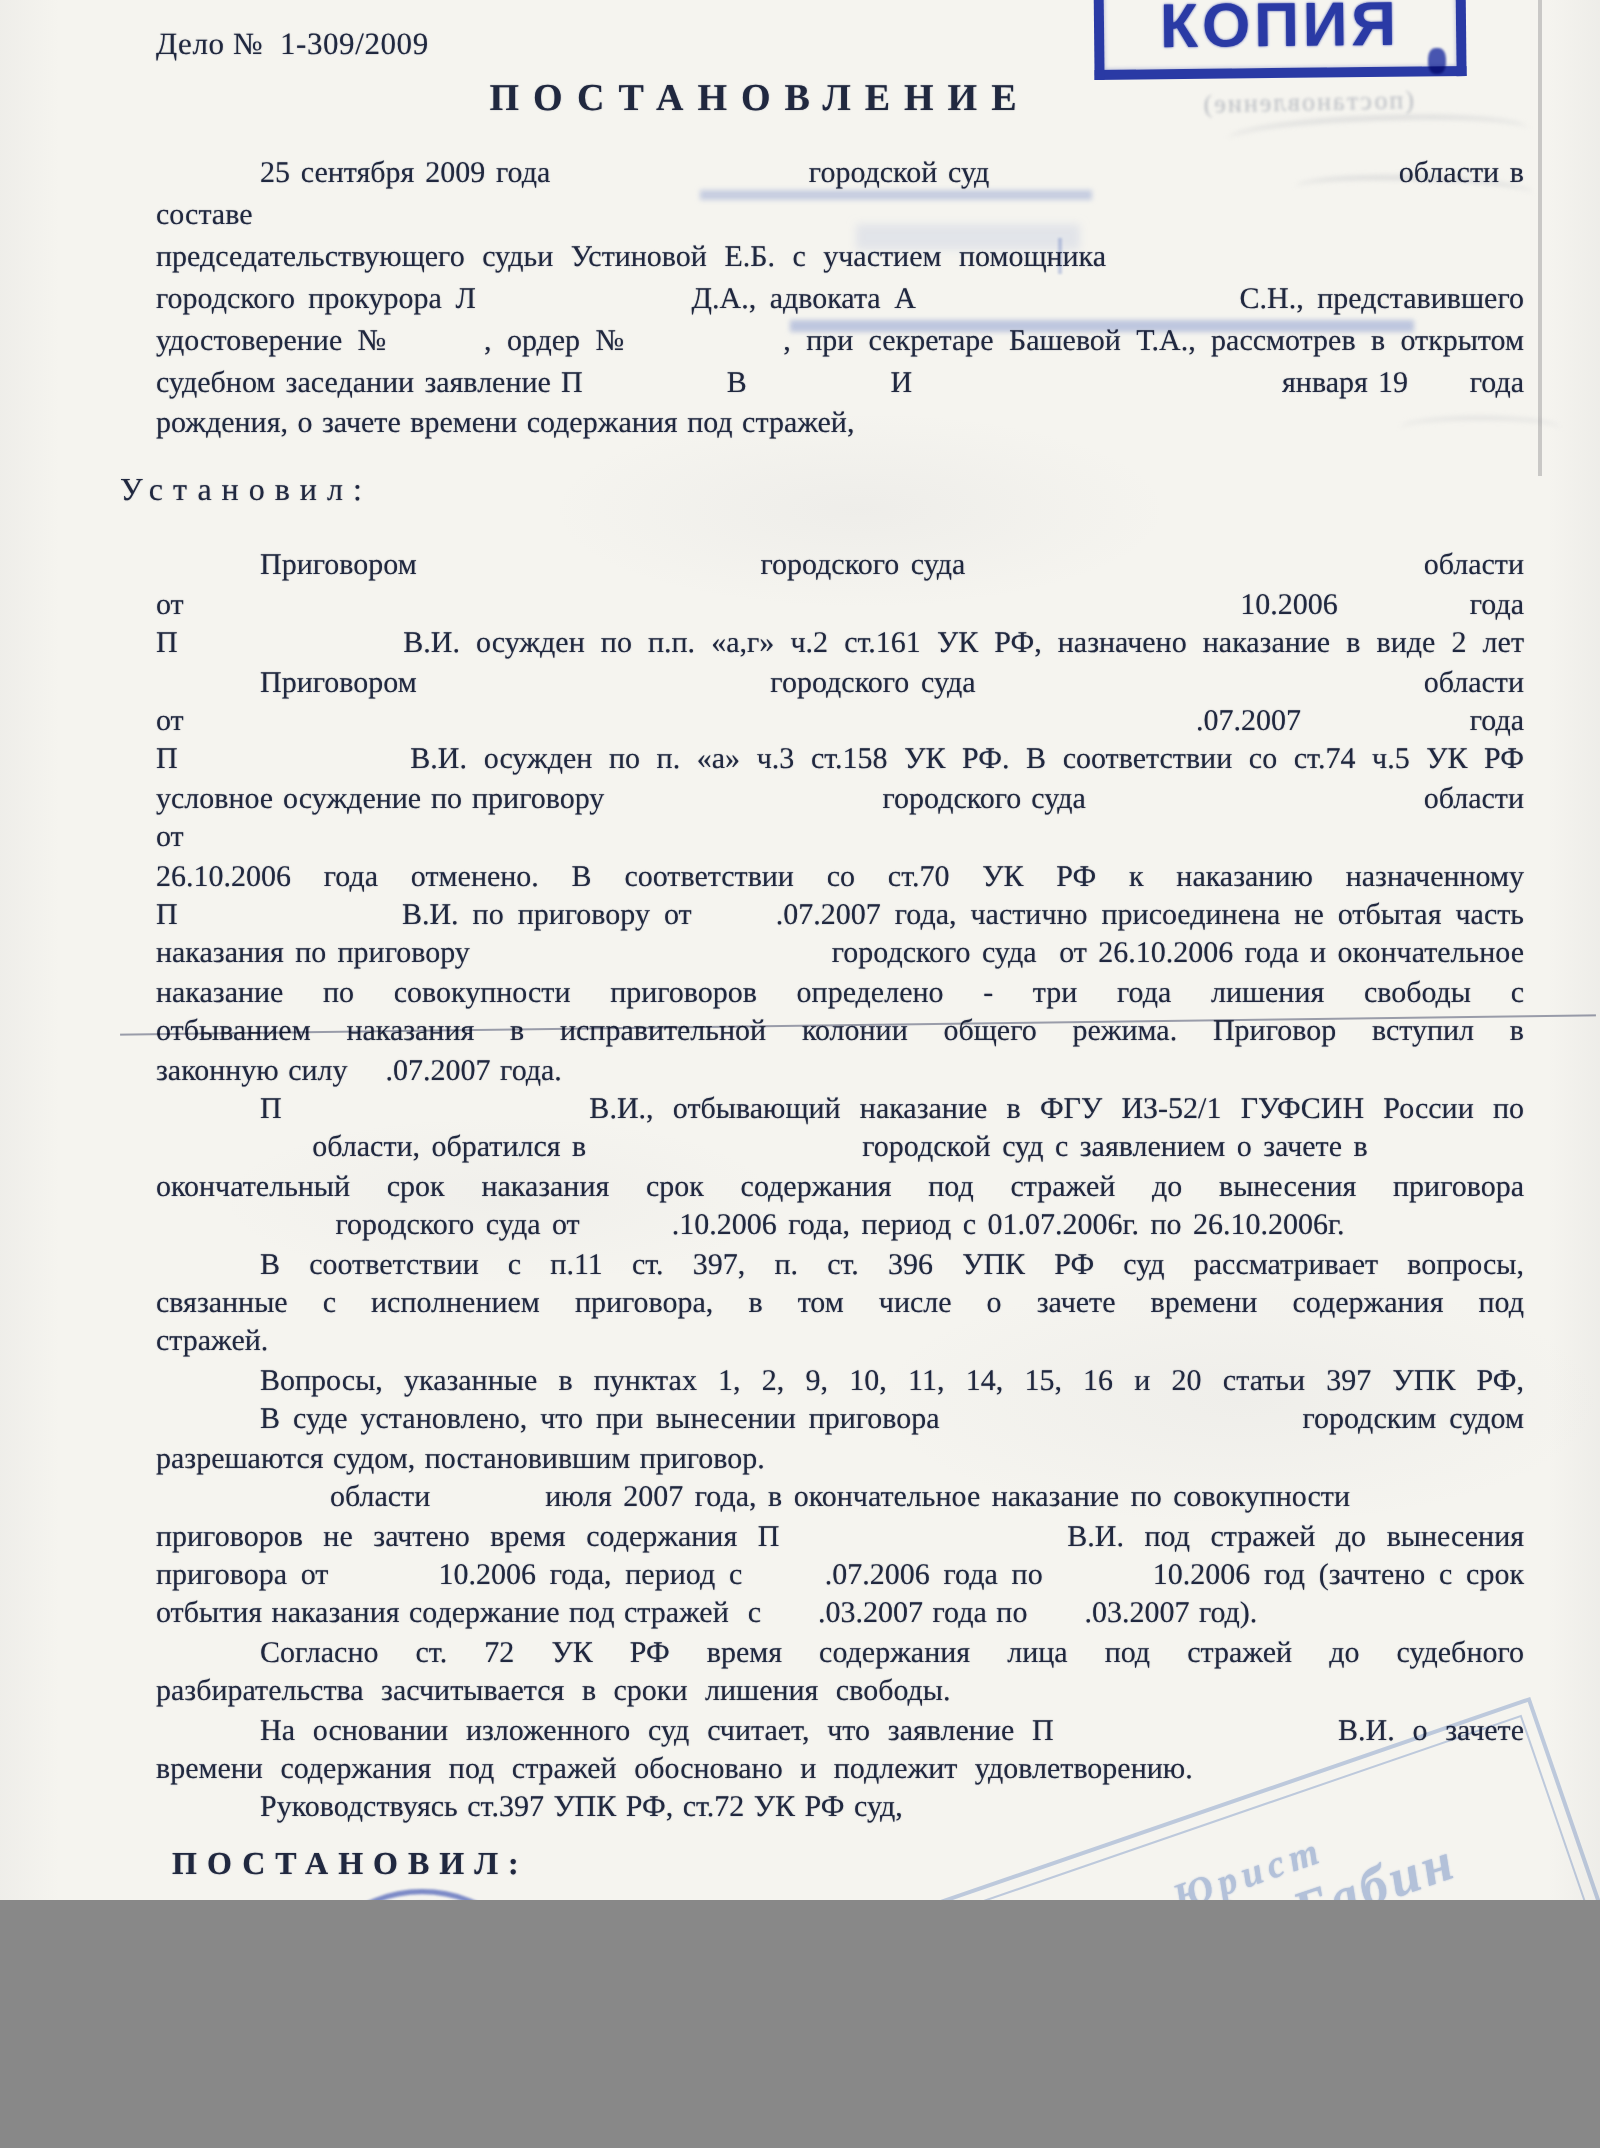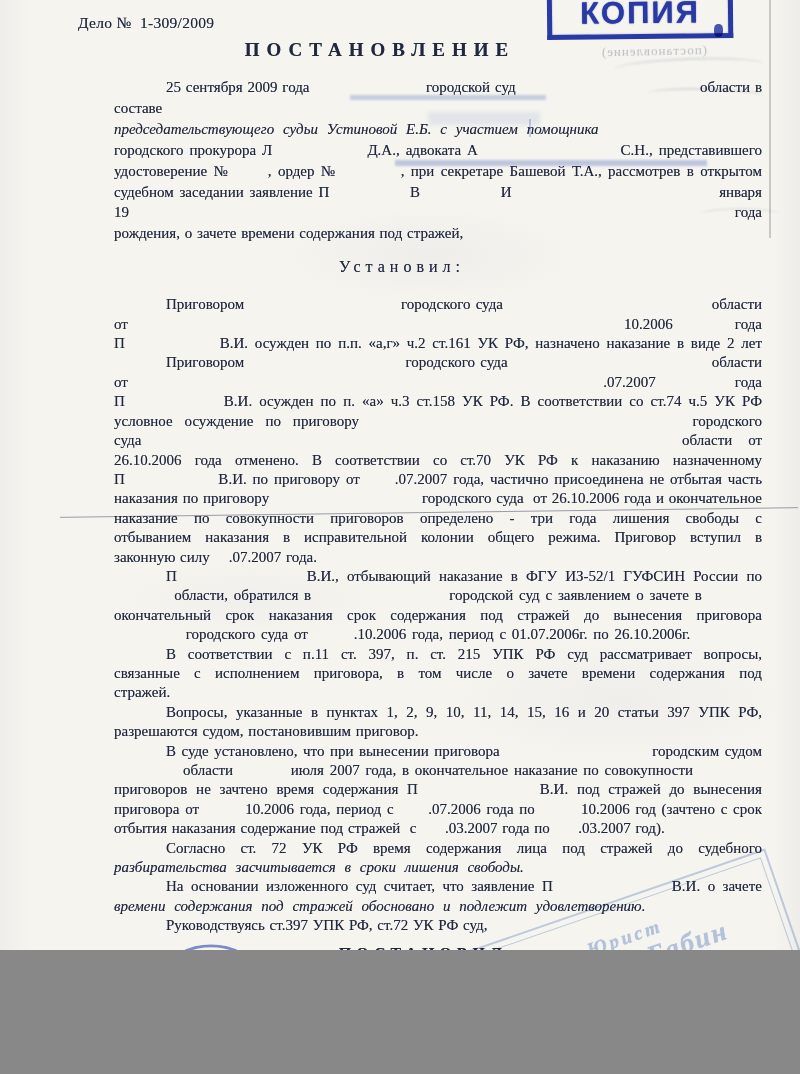--- a/index.html
+++ b/index.html
@@ -15,27 +15,27 @@
     color:#20283f;}
   .doc{position:absolute;left:78px;top:14px;width:684px;font-size:15px;}
   .doc, .doc *{text-shadow:0 0 .6px rgba(32,40,70,.55);}
   .case-line{font-size:15.5px;letter-spacing:.3px;}
   .title{margin-top:7px;text-align:center;transform:translateX(-40px);
     font-weight:bold;font-size:19px;letter-spacing:7px;}
   .sec{line-height:20.9px;}
   .sec.intro{margin-top:16px;}
   .sec.est{line-height:19.4px;}
   .sec.res{margin-top:13px;line-height:20px;}
-  .h-mid{margin:14px 0 19px 0;text-align:center;font-size:16px;letter-spacing:5px;transform:translateX(-18px);}
+  .h-mid{margin:14px 0 19px 0;font-size:16px;letter-spacing:5px;transform:translateX(-18px);}
   .h-mid.bold{font-weight:bold;margin:9px 0 0 0;transform:translateX(8px);}
-  .ln{text-align:justify;text-align-last:justify;word-spacing:1px;margin-left:36px;}
+  .ln{text-align:justify;text-align-last:justify;word-spacing:1px;}
   .ln.left{text-align:left;text-align-last:left;}
   .ln.center{text-align:center;text-align-last:center;word-spacing:2px;}
   .ln.indent{text-indent:52px;}
-  .ln.wsp{word-spacing:5px;font-style:italic;}
+  .ln.wsp{word-spacing:5px;}
   .sig-row{position:absolute;left:78px;top:981px;width:684px;display:flex;
     justify-content:space-between;font-size:15.5px;}
   .sig-row .judge{margin-left:20px;}
   .sig-row .name{margin-right:100px;}
   
   .stamp{position:absolute;mix-blend-mode:multiply;}
   .copy-box{left:547px;top:-16px;width:176px;height:50px;border:5px solid #2b3cb0;
     border-top:none;transform:rotate(-.6deg);display:flex;align-items:flex-end;justify-content:center;
     box-shadow:inset 0 0 2px rgba(43,60,176,.4);}
   .copy-box span{font-family:"Liberation Sans","DejaVu Sans",sans-serif;font-weight:bold;
@@ -104,26 +104,26 @@
         <div class="ln">26.10.2006 года отменено. В соответствии со ст.70 УК РФ к наказанию назначенному</div>
         <div class="ln">П&nbsp;&nbsp;&nbsp;&nbsp;&nbsp;&nbsp;&nbsp;&nbsp;&nbsp;&nbsp;&nbsp;&nbsp;&nbsp;&nbsp;&nbsp;&nbsp;В.И. по приговору от&nbsp;&nbsp;&nbsp;&nbsp;&nbsp;&nbsp;.07.2007 года, частично присоединена не отбытая часть</div>
         <div class="ln">наказания по приговору&nbsp;&nbsp;&nbsp;&nbsp;&nbsp;&nbsp;&nbsp;&nbsp;&nbsp;&nbsp;&nbsp;&nbsp;&nbsp;&nbsp;&nbsp;&nbsp;&nbsp;&nbsp;&nbsp;&nbsp;&nbsp;&nbsp;&nbsp;&nbsp;&nbsp;&nbsp;&nbsp;&nbsp;&nbsp;&nbsp;&nbsp;&nbsp;городского суда&nbsp;&nbsp;от 26.10.2006 года и окончательное</div>
         <div class="ln">наказание по совокупности приговоров определено - три года лишения свободы с</div>
         <div class="ln">отбыванием наказания в исправительной колонии общего режима. Приговор вступил в</div>
         <div class="ln left">законную силу&nbsp;&nbsp;&nbsp;&nbsp;.07.2007 года.</div>
         <div class="ln indent">П&nbsp;&nbsp;&nbsp;&nbsp;&nbsp;&nbsp;&nbsp;&nbsp;&nbsp;&nbsp;&nbsp;&nbsp;&nbsp;&nbsp;&nbsp;&nbsp;В.И., отбывающий наказание в ФГУ ИЗ-52/1 ГУФСИН России по</div>
         <div class="ln center">области, обратился в&nbsp;&nbsp;&nbsp;&nbsp;&nbsp;&nbsp;&nbsp;&nbsp;&nbsp;&nbsp;&nbsp;&nbsp;&nbsp;&nbsp;&nbsp;&nbsp;&nbsp;&nbsp;&nbsp;&nbsp;&nbsp;&nbsp;&nbsp;&nbsp;городской суд с заявлением о зачете в</div>
         <div class="ln">окончательный срок наказания срок содержания под стражей до вынесения приговора</div>
         <div class="ln center">городского суда от&nbsp;&nbsp;&nbsp;&nbsp;&nbsp;&nbsp;&nbsp;&nbsp;.10.2006 года, период с 01.07.2006г. по 26.10.2006г.</div>
-        <div class="ln indent">В соответствии с п.11 ст. 397, п. ст. 215 УПК РФ суд рассматривает вопросы,</div>
+        <div class="ln indent">В соответствии с п.11 ст. 397, п. ст. 396 УПК РФ суд рассматривает вопросы,</div>
         <div class="ln">связанные с исполнением приговора, в том числе о зачете времени содержания под</div>
         <div class="ln left">стражей.</div>
         <div class="ln indent">Вопросы, указанные в пунктах 1, 2, 9, 10, 11, 14, 15, 16 и 20 статьи 397 УПК РФ,</div>
+        <div class="ln indent">В суде установлено, что при вынесении приговора&nbsp;&nbsp;&nbsp;&nbsp;&nbsp;&nbsp;&nbsp;&nbsp;&nbsp;&nbsp;&nbsp;&nbsp;&nbsp;&nbsp;&nbsp;&nbsp;&nbsp;&nbsp;&nbsp;&nbsp;&nbsp;&nbsp;&nbsp;&nbsp;&nbsp;&nbsp;&nbsp;&nbsp;городским судом</div>
         <div class="ln left">разрешаются судом, постановившим приговор.</div>
-        <div class="ln indent">В суде установлено, что при вынесении приговора&nbsp;&nbsp;&nbsp;&nbsp;&nbsp;&nbsp;&nbsp;&nbsp;&nbsp;&nbsp;&nbsp;&nbsp;&nbsp;&nbsp;&nbsp;&nbsp;&nbsp;&nbsp;&nbsp;&nbsp;&nbsp;&nbsp;&nbsp;&nbsp;&nbsp;&nbsp;&nbsp;&nbsp;городским судом</div>
         <div class="ln center">области&nbsp;&nbsp;&nbsp;&nbsp;&nbsp;&nbsp;&nbsp;&nbsp;&nbsp;&nbsp;июля 2007 года, в окончательное наказание по совокупности</div>
         <div class="ln">приговоров не зачтено время содержания П&nbsp;&nbsp;&nbsp;&nbsp;&nbsp;&nbsp;&nbsp;&nbsp;&nbsp;&nbsp;&nbsp;&nbsp;&nbsp;&nbsp;В.И. под стражей до вынесения</div>
         <div class="ln">приговора от&nbsp;&nbsp;&nbsp;&nbsp;&nbsp;&nbsp;&nbsp;&nbsp;10.2006 года, период с&nbsp;&nbsp;&nbsp;&nbsp;&nbsp;&nbsp;.07.2006 года по&nbsp;&nbsp;&nbsp;&nbsp;&nbsp;&nbsp;&nbsp;&nbsp;10.2006 год (зачтено с срок</div>
         <div class="ln left">отбытия наказания содержание под стражей&nbsp;&nbsp;с&nbsp;&nbsp;&nbsp;&nbsp;&nbsp;&nbsp;.03.2007 года по&nbsp;&nbsp;&nbsp;&nbsp;&nbsp;&nbsp;.03.2007 год).</div>
         <div class="ln indent">Согласно ст. 72 УК РФ время содержания лица под стражей до судебного</div>
         <div class="ln left wsp">разбирательства засчитывается в сроки лишения свободы.</div>
         <div class="ln indent">На основании изложенного суд считает, что заявление П&nbsp;&nbsp;&nbsp;&nbsp;&nbsp;&nbsp;&nbsp;&nbsp;&nbsp;&nbsp;&nbsp;&nbsp;&nbsp;&nbsp;&nbsp;&nbsp;В.И. о зачете</div>
         <div class="ln left wsp">времени содержания под стражей обосновано и подлежит удовлетворению.</div>
         <div class="ln indent left">Руководствуясь ст.397 УПК РФ, ст.72 УК РФ суд,</div>
       </div>

